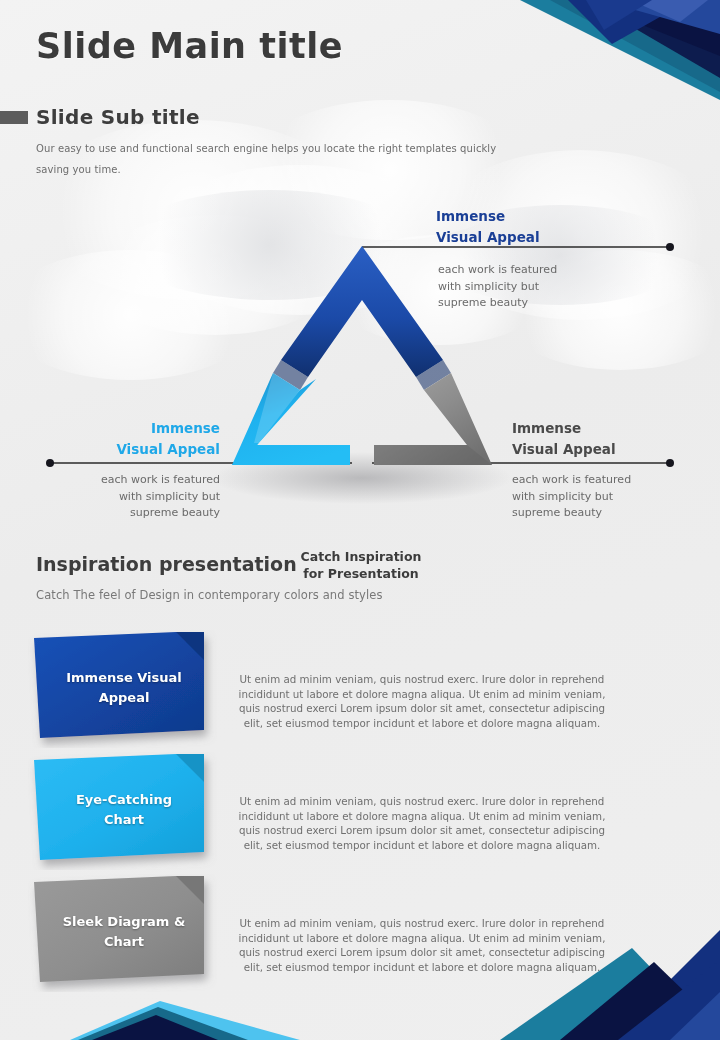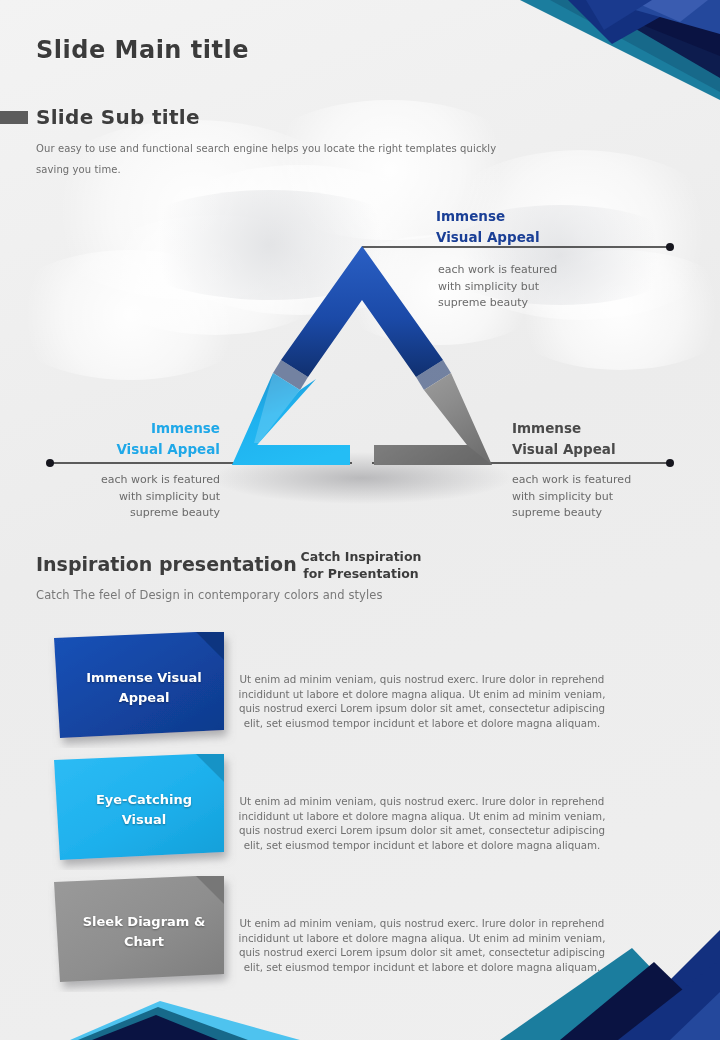--- a/index.html
+++ b/index.html
@@ -51,22 +51,22 @@
   
   .deco { position: absolute; pointer-events: none; }
   .deco svg { display: block; }
   .deco-tr { right: 0; top: 0; }
   .deco-br { right: 0; bottom: 0; }
   .deco-bl { left: 0; bottom: 0; }
 
   
   .main-title {
     position: absolute;
-    left: 36px; top: 36px;
-    font-size: 24px;
+    left: 36px; top: 26px;
+    font-size: 35px;
     font-weight: 700;
     color: #3b3b3b;
     letter-spacing: .5px;
     text-shadow: 0 1px 1px rgba(255,255,255,.8);
     text-align: center;
   }
 
   .sub-bullet {
     position: absolute;
     left: 0px; top: 111px;
@@ -149,21 +149,21 @@
     letter-spacing: .1px;
     text-align: center;
   }
 
   
   .row { position: absolute; left: 0; width: 720px; height: 120px; }
   .row.r1 { top: 630px; }
   .row.r2 { top: 752px; }
   .row.r3 { top: 874px; }
 
-  .ribbon { position: absolute; left: 48px; top: 0; width: 190px; height: 115px; }
+  .ribbon { position: absolute; left: 28px; top: 0; width: 190px; height: 115px; }
   .ribbon svg { display: block; }
   .ribbon-label {
     position: absolute;
     left: 16px; top: 38px;
     width: 160px;
     text-align: center;
     color: #ffffff;
     font-size: 13px;
     font-weight: 700;
     line-height: 20px;
@@ -355,21 +355,21 @@
           <filter id="shadow2" x="-20%" y="-20%" width="150%" height="160%">
             <feDropShadow dx="3" dy="6" stdDeviation="4" flood-color="#7b7b80" flood-opacity=".55"></feDropShadow>
           </filter>
         </defs>
         <g filter="url(#shadow2)">
           <polygon fill="#1793c6" points="148,2 176,2 176,30 148,40"></polygon>
           <polygon fill="url(#rb2)" points="6,8 148,2 176,30 176,100 12,108"></polygon>
         </g>
       </svg>
       <div class="ribbon-label">Eye-Catching
-Visual</div>
+Chart</div>
     </div>
     <div class="ribbon-text">Ut enim ad minim veniam, quis nostrud exerc. Irure dolor in reprehend incididunt ut labore et dolore magna aliqua. Ut enim ad minim veniam, quis nostrud exerci  Lorem ipsum dolor sit amet, consectetur adipiscing elit, set eiusmod tempor incidunt et labore et dolore magna aliquam.</div>
   </div>
 
   <div class="row r3">
     <div class="ribbon">
       <svg width="200" height="118" viewBox="0 0 200 118">
         <defs>
           <linearGradient id="rb3" x1="0" y1="0" x2="1" y2="1">
             <stop offset="0%" stop-color="#9a9a9a"></stop>

